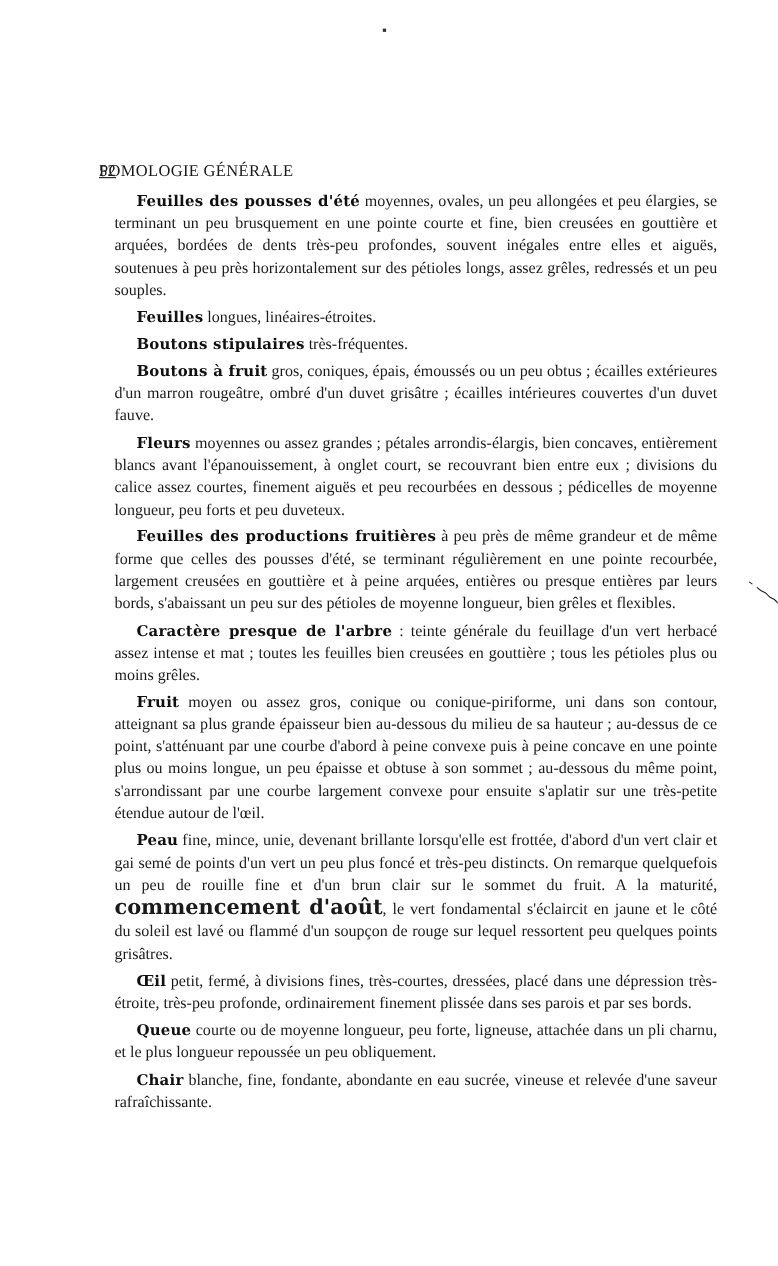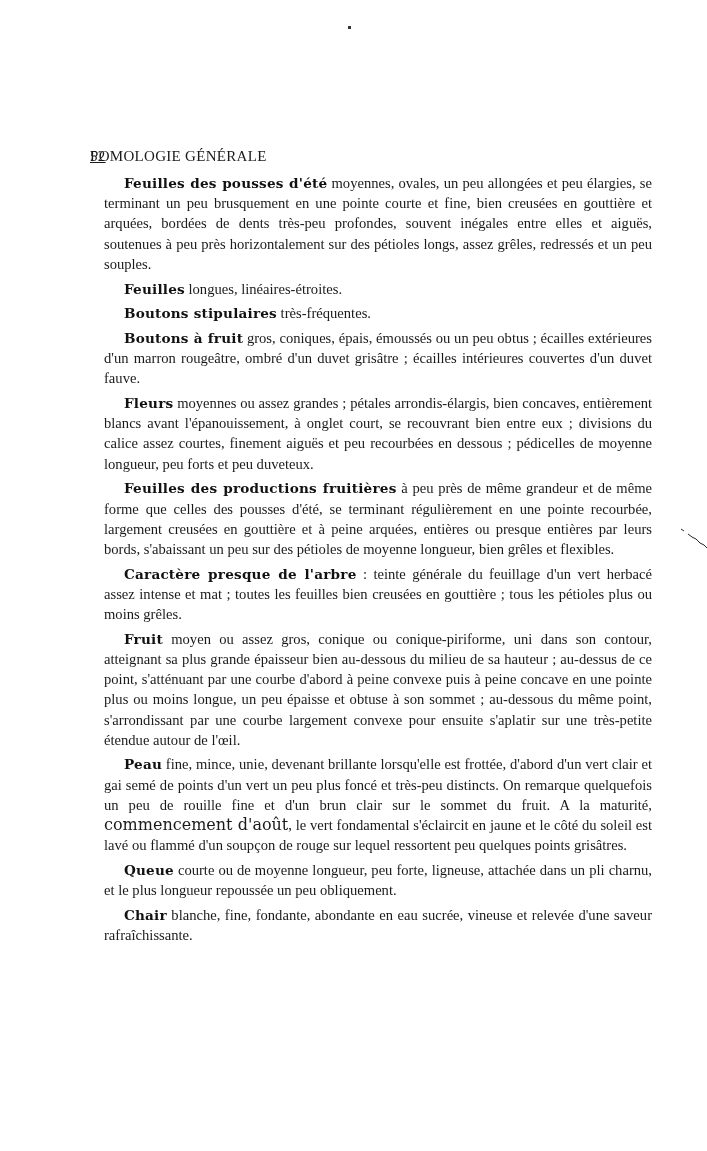--- a/index.html
+++ b/index.html
@@ -61,22 +61,22 @@
     }
     .term {
       font-family: "DejaVu Serif", serif;
       font-weight: bold;
       font-size: 13.6px;
       letter-spacing: 0.2px;
       color: #111;
     }
     .emph {
       font-family: "DejaVu Serif", serif;
-      font-weight: normal;
-      font-size: 16px;
+      font-weight: bold;
+      font-size: 19px;
     }
     .margin-mark {
       position: absolute;
       left: 680px;
       top: 527px;
       width: 30px;
       height: 30px;
     }
   </style>
 </head>
@@ -92,19 +92,20 @@
 <div class="body-text">
   <p class="para"><span class="term">Feuilles des pousses d'été</span><span> moyennes, ovales, un peu allongées et peu élargies, se terminant un peu brusquement en une pointe courte et fine, bien creusées en gouttière et arquées, bordées de dents très-peu profondes, souvent inégales entre elles et aiguës, soutenues à peu près horizontalement sur des pétioles longs, assez grêles, redressés et un peu souples.</span></p>
   <p class="para"><span class="term">Feuilles</span><span> longues, linéaires-étroites.</span></p>
   <p class="para"><span class="term">Boutons stipulaires</span><span> très-fréquentes.</span></p>
   <p class="para"><span class="term">Boutons à fruit</span><span> gros, coniques, épais, émoussés ou un peu obtus ; écailles extérieures d'un marron rougeâtre, ombré d'un duvet grisâtre ; écailles intérieures couvertes d'un duvet fauve.</span></p>
   <p class="para"><span class="term">Fleurs</span><span> moyennes ou assez grandes ; pétales arrondis-élargis, bien concaves, entièrement blancs avant l'épanouissement, à onglet court, se recouvrant bien entre eux ; divisions du calice assez courtes, finement aiguës et peu recourbées en dessous ; pédicelles de moyenne longueur, peu forts et peu duveteux.</span></p>
   <p class="para"><span class="term">Feuilles des productions fruitières</span><span> à peu près de même grandeur et de même forme que celles des pousses d'été, se terminant régulièrement en une pointe recourbée, largement creusées en gouttière et à peine arquées, entières ou presque entières par leurs bords, s'abaissant un peu sur des pétioles de moyenne longueur, bien grêles et flexibles.</span></p>
   <p class="para"><span class="term">Caractère presque de l'arbre</span><span> : teinte générale du feuillage d'un vert herbacé assez intense et mat ; toutes les feuilles bien creusées en gouttière ; tous les pétioles plus ou moins grêles.</span></p>
   <p class="para"><span class="term">Fruit</span><span> moyen ou assez gros, conique ou conique-piriforme, uni dans son contour, atteignant sa plus grande épaisseur bien au-dessous du milieu de sa hauteur ; au-dessus de ce point, s'atténuant par une courbe d'abord à peine convexe puis à peine concave en une pointe plus ou moins longue, un peu épaisse et obtuse à son sommet ; au-dessous du même point, s'arrondissant par une courbe largement convexe pour ensuite s'aplatir sur une très-petite étendue autour de l'œil.</span></p>
   <p class="para"><span class="term">Peau</span><span> fine, mince, unie, devenant brillante lorsqu'elle est frottée, d'abord d'un vert clair et gai semé de points d'un vert un peu plus foncé et très-peu distincts. On remarque quelquefois un peu de rouille fine et d'un brun clair sur le sommet du fruit. A la maturité, </span><span class="emph">commencement d'août</span><span>, le vert fondamental s'éclaircit en jaune et le côté du soleil est lavé ou flammé d'un soupçon de rouge sur lequel ressortent peu quelques points grisâtres.</span></p>
+  <p class="para"><span class="term">Œil</span><span> petit, fermé, à divisions fines, très-courtes, dressées, placé dans une dépression très-étroite, très-peu profonde, ordinairement finement plissée dans ses parois et par ses bords.</span></p>
   <p class="para"><span class="term">Queue</span><span> courte ou de moyenne longueur, peu forte, ligneuse, attachée dans un pli charnu, et le plus longueur repoussée un peu obliquement.</span></p>
   <p class="para"><span class="term">Chair</span><span> blanche, fine, fondante, abondante en eau sucrée, vineuse et relevée d'une saveur rafraîchissante.</span></p>
 </div>
 
 <svg class="margin-mark" viewBox="0 0 30 30">
   <path d="M1 2 L4 4 M8 7 L12 10 L16 12 L20 16 L24 18 L28 22" stroke="#222" stroke-width="1" fill="none"></path>
 </svg>
 
 </body></html>

